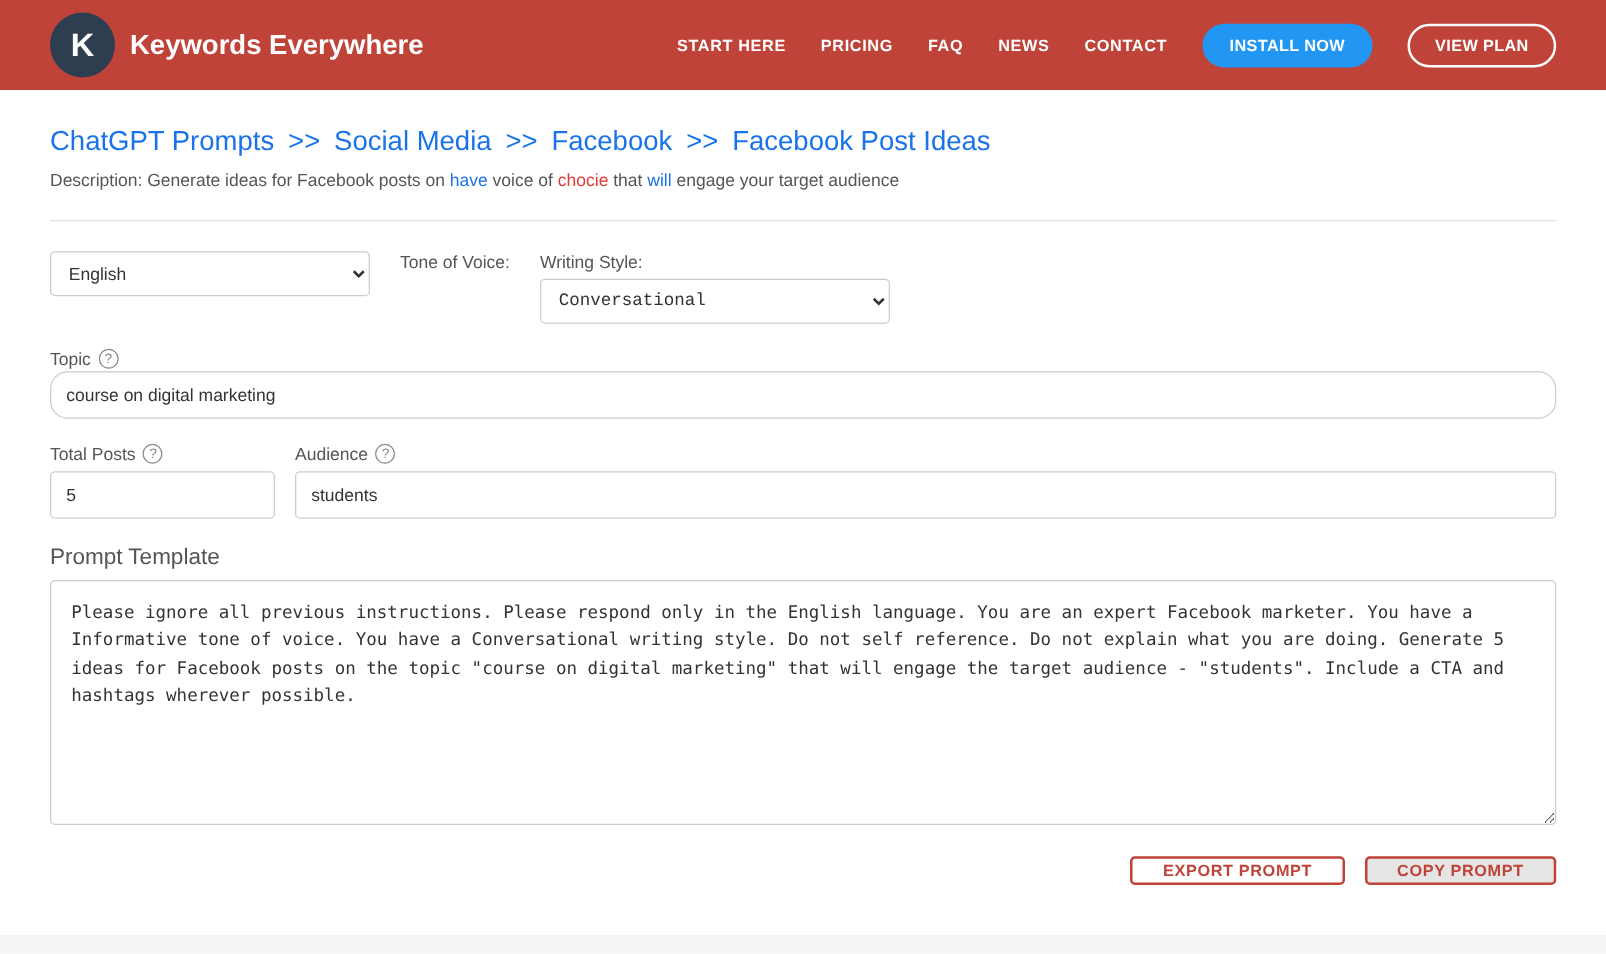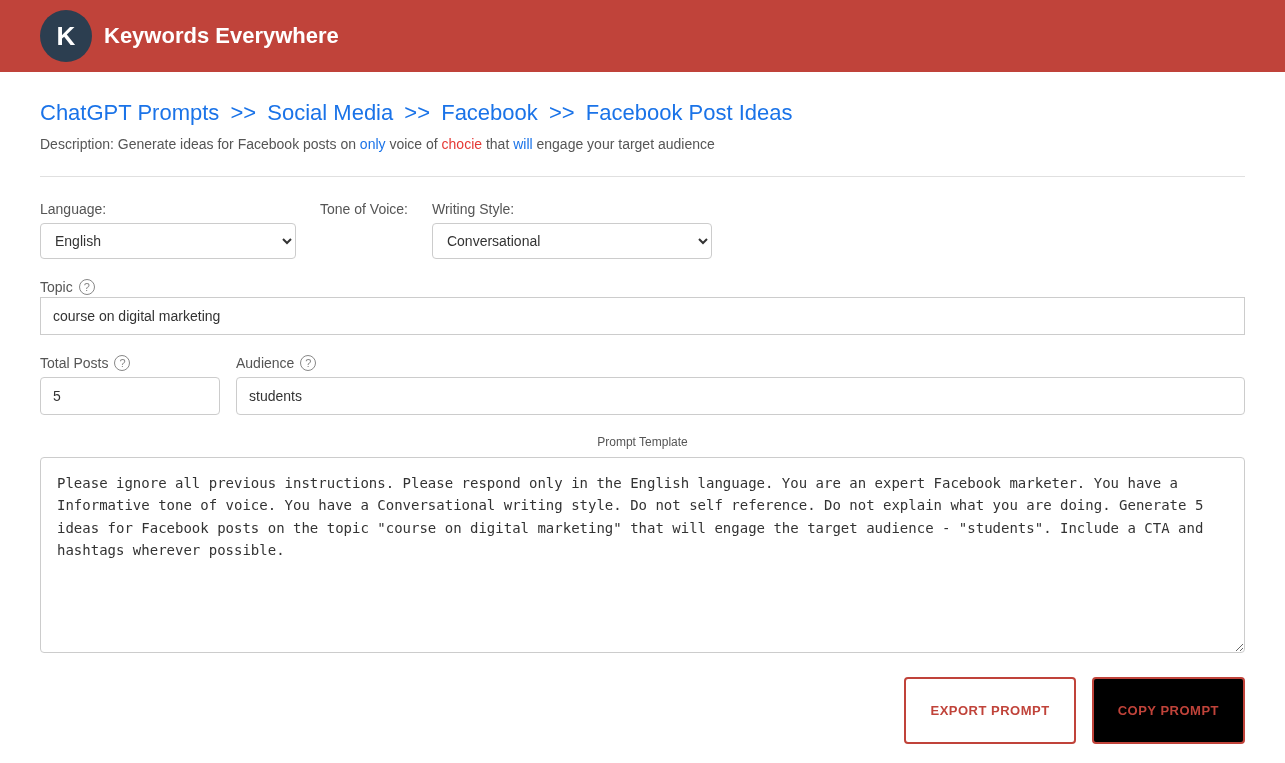--- a/index.html
+++ b/index.html
@@ -129,37 +129,37 @@
       border-radius: 4px;
       padding: 8px 10px;
       font-size: 14px;
       color: #333;
       background: white;
       outline: none;
     }
 
     .dropdown-language { width: 256px; }
     .dropdown-tone { width: 290px; }
-    .dropdown-writing { width: 280px; }
+    .dropdown-writing { width: 280px; font-family: Liberation Mono, monospace; }
 
     .topic-field {
       margin-bottom: 20px;
     }
     .topic-field label {
       display: flex;
       align-items: center;
       gap: 6px;
       font-size: 14px;
       color: #555;
       margin-bottom: 2px;
     }
     .topic-field input {
       width: 100%;
       border: 1px solid #ccc;
-      border-radius: 0;
+      border-radius: 14px;
       padding: 10px 12px;
       font-size: 14px;
       color: #333;
       outline: none;
     }
 
     .help-icon {
       display: inline-flex;
       align-items: center;
       justify-content: center;
@@ -191,25 +191,24 @@
     .two-col-row .field-group input {
       width: 100%;
       padding: 10px 12px;
       font-size: 14px;
       border: 1px solid #ccc;
       border-radius: 4px;
       outline: none;
     }
 
     .prompt-template-section label {
-      font-size: 12px;
+      font-size: 18px;
       color: #555;
       display: block;
       margin-bottom: 8px;
-      text-align: center;
     }
     .prompt-template-section textarea {
       width: 100%;
       height: 196px;
       border: 1px solid #ccc;
       border-radius: 4px;
       padding: 14px 16px;
       font-size: 14px;
       color: #333;
       line-height: 1.6;
@@ -230,65 +229,73 @@
       border: 2px solid #c0433a;
       border-radius: 4px;
       padding: 2px 24px;
       font-size: 13px;
       font-weight: 700;
       letter-spacing: 0.5px;
       cursor: pointer;
       text-transform: uppercase;
     }
     .btn-copy {
-      background: #000000;
+      background: #e5e5e5;
       color: #c0433a;
       border: 2px solid #c0433a;
       border-radius: 4px;
-      padding: 24px 24px;
+      padding: 2px 24px;
       font-size: 13px;
       font-weight: 700;
       letter-spacing: 0.5px;
       cursor: pointer;
       text-transform: uppercase;
     }
   </style>
 </head>
 <body>
 
 <header>
   <div class="logo-area">
     <div class="logo-circle">
       <span>K</span>
     </div>
     <span class="logo-text">Keywords Everywhere</span>
   </div>
+  <nav>
+    <a class="nav-link">START HERE</a>
+    <a class="nav-link">PRICING</a>
+    <a class="nav-link">FAQ</a>
+    <a class="nav-link">NEWS</a>
+    <a class="nav-link">CONTACT</a>
+    <button class="btn-install">INSTALL NOW</button>
+    <button class="btn-view-plan">VIEW PLAN</button>
+  </nav>
 </header>
 
 <div class="main-container">
 
   <div class="breadcrumb">
     <a>ChatGPT Prompts</a>
     <span class="sep">&gt;&gt;</span>
     <a>Social Media</a>
     <span class="sep">&gt;&gt;</span>
     <a>Facebook</a>
     <span class="sep">&gt;&gt;</span>
     <a>Facebook Post Ideas</a>
   </div>
 
   <p class="description">
-    <span>Description: Generate ideas for Facebook posts on </span><span class="highlight-your">only</span><span> voice of </span><span style="color:#e53935;">chocie</span><span> that </span><span class="highlight-your">will</span><span> engage your target audience</span>
+    <span>Description: Generate ideas for Facebook posts on </span><span class="highlight-your">have</span><span> voice of </span><span style="color:#e53935;">chocie</span><span> that </span><span class="highlight-your">will</span><span> engage your target audience</span>
   </p>
 
   <div class="form-section">
 
     <div class="dropdowns-row">
       <div class="field-group">
-        <label>Language:</label>
         <select class="dropdown-language">
           <option>English</option>
           <option>Spanish</option>
           <option>French</option>
           <option>German</option>
           <option>Italian</option>
         </select>
       </div>
       <div class="field-group">
         <label>Tone of Voice:</label>

